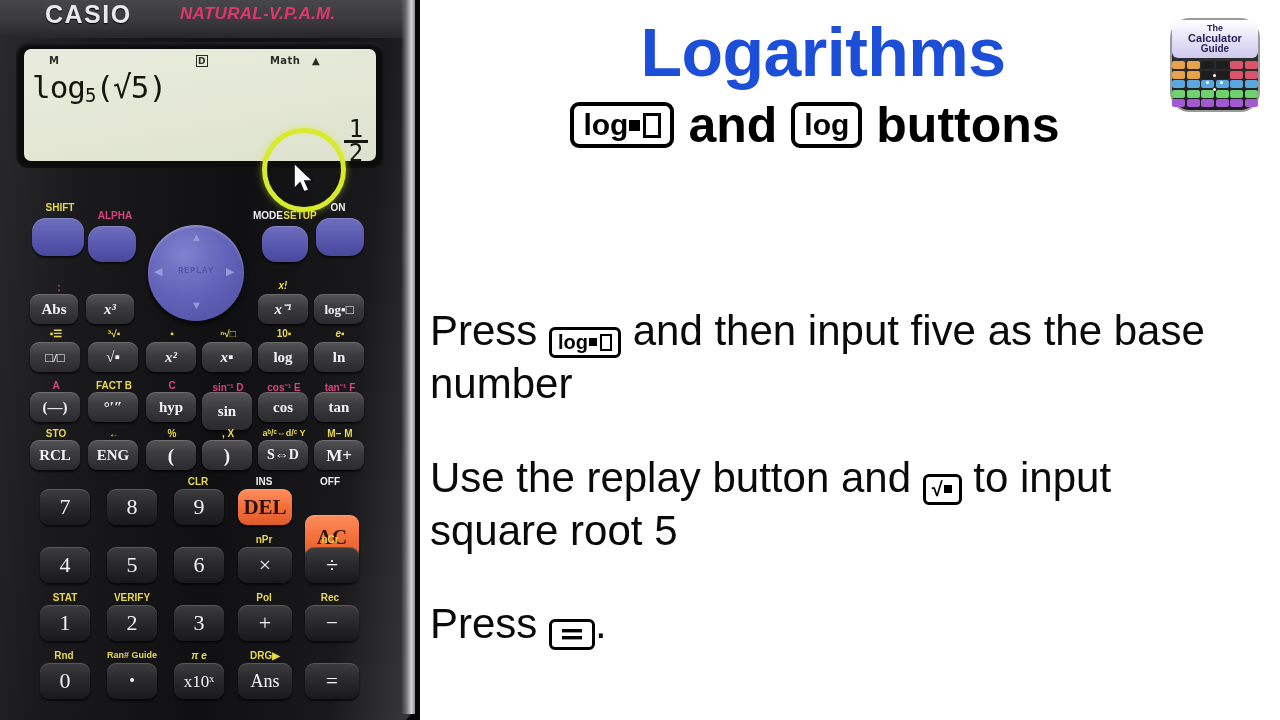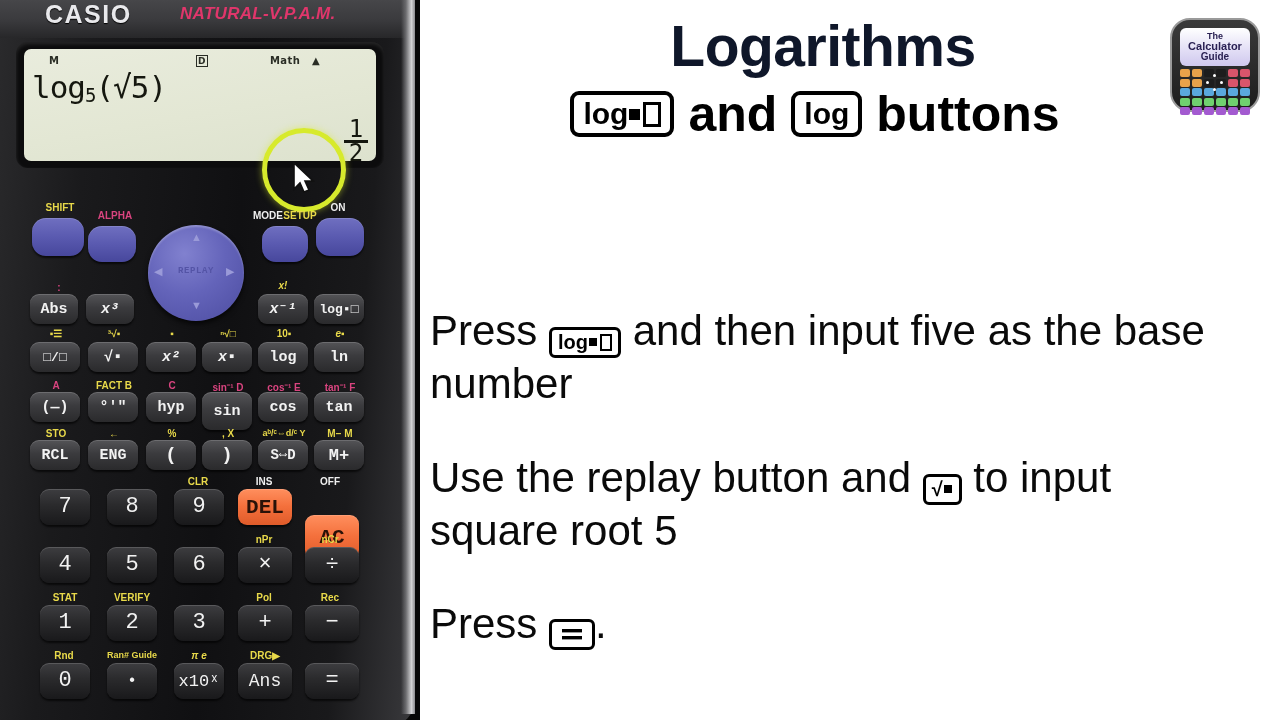--- a/index.html
+++ b/index.html
@@ -78,21 +78,21 @@
   .hl-ring{
     position:absolute;left:272px;top:134px;width:74px;height:74px;
     border:5px solid #d7ea2c;border-radius:50%;
     box-shadow:0 0 7px rgba(215,234,44,.55);
   }
   .cursor-arrow{position:absolute;left:302px;top:168px;width:26px;height:32px;}
 
   
   .key{
     position:absolute;color:#f2f2f2;text-align:center;
-    font-family:Liberation Mono, monospace;
+    font-family:Liberation Serif, serif;
     background:linear-gradient(180deg,#545457 0%,#3b3b3e 45%,#2a2a2c 100%);
     border-radius:9px;box-shadow:0 2px 2px rgba(0,0,0,.65),inset 0 1px 0 rgba(255,255,255,.15);
     display:flex;align-items:center;justify-content:center;
     font-size:15px;font-weight:bold;line-height:1;
   }
   .key.num{
     background:linear-gradient(180deg,#3d3d40 0%,#2a2a2c 45%,#19191b 100%);
     font-size:22px;font-weight:normal;
   }
   .key.orange{
@@ -117,21 +117,21 @@
   .replay-txt{position:absolute;left:0;right:0;top:41px;text-align:center;color:#5454a6;
     font-size:9px;font-weight:bold;letter-spacing:.6px;font-family:Liberation Mono, monospace;}
   .rp-tri{position:absolute;color:#9a9ad8;font-size:11px;}
 
   
   .text-panel{
     position:absolute;left:420px;top:0;width:860px;height:720px;background:#fff;
   }
   .title-wrap{position:absolute;left:0;top:18px;width:790px;text-align:center;}
   .title-main{
-    font-size:57px;font-weight:bold;color:#0f172a;letter-spacing:-.5px;
+    font-size:68px;font-weight:bold;color:#1d4ed8;letter-spacing:-.5px;
     font-family:"Liberation Sans",sans-serif;line-height:1;margin-left:16px;
   }
   .title-sub{
     margin-top:14px;font-size:50px;font-weight:bold;color:#000;
     font-family:"Liberation Sans",sans-serif;line-height:1;
     display:flex;align-items:center;justify-content:center;gap:14px;
   }
 
   
   .kbox{
@@ -152,21 +152,21 @@
   .find-line{
     position:absolute;left:10px;top:208px;background:#f7f7f9;padding:4px 10px 8px 8px;
     font-size:44px;color:#0a0a0a;font-family:"Liberation Sans",sans-serif;white-space:nowrap;
   }
   .find-line .sub{font-size:26px;vertical-align:-6px;}
   .p1{top:305px;} .p2{top:452px;} .p3{top:598px;}
 
   .logo{
     position:absolute;left:1170px;top:18px;width:90px;height:94px;
     background:linear-gradient(180deg,#3a3a3a 0%,#1d1d1d 100%);
-    border:2px solid #9a9a9a;border-radius:20px;padding:8px;box-sizing:border-box;
+    border:2px solid #9a9a9a;border-radius:20px;padding:0;box-sizing:border-box;
   }
   .logo-top{
     width:100%;height:38px;border-radius:6px;
     background:linear-gradient(180deg,#ffffff 0%,#e4e0f6 55%,#cfc8ee 100%);
     display:flex;flex-direction:column;align-items:center;justify-content:center;
     color:#2a2153;font-family:"Liberation Sans",sans-serif;font-weight:bold;line-height:1.02;
   }
   .logo-top .l1{font-size:9px;} .logo-top .l2{font-size:11px;} .logo-top .l3{font-size:10px;}
   .logo-grid{margin-top:3px;display:grid;grid-template-columns:repeat(6,1fr);gap:1.5px;}
   .logo-grid i{display:block;height:8px;border-radius:2px;}

